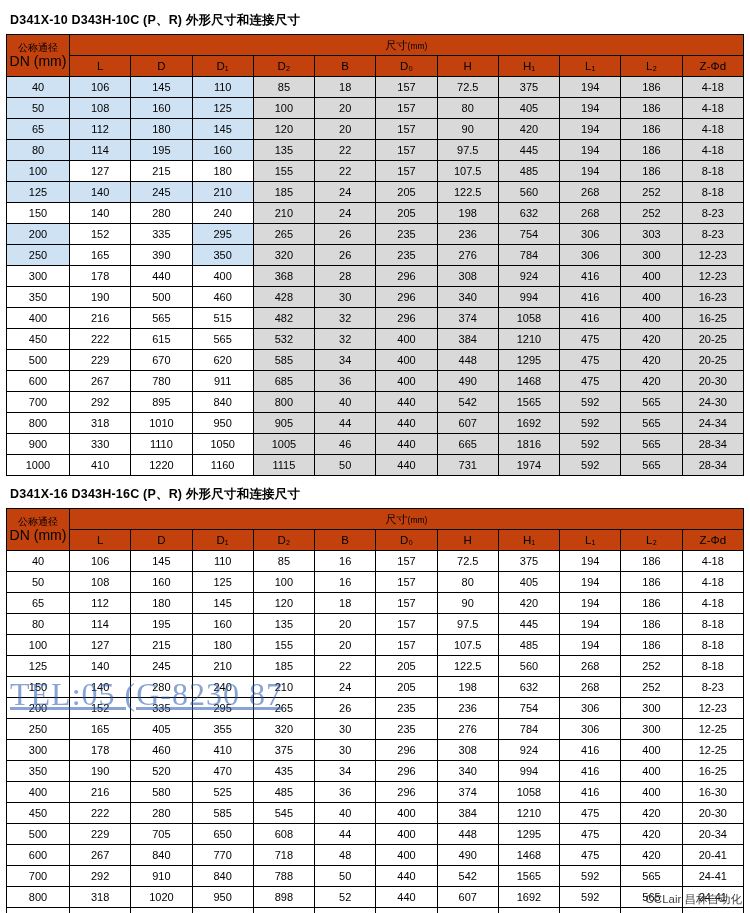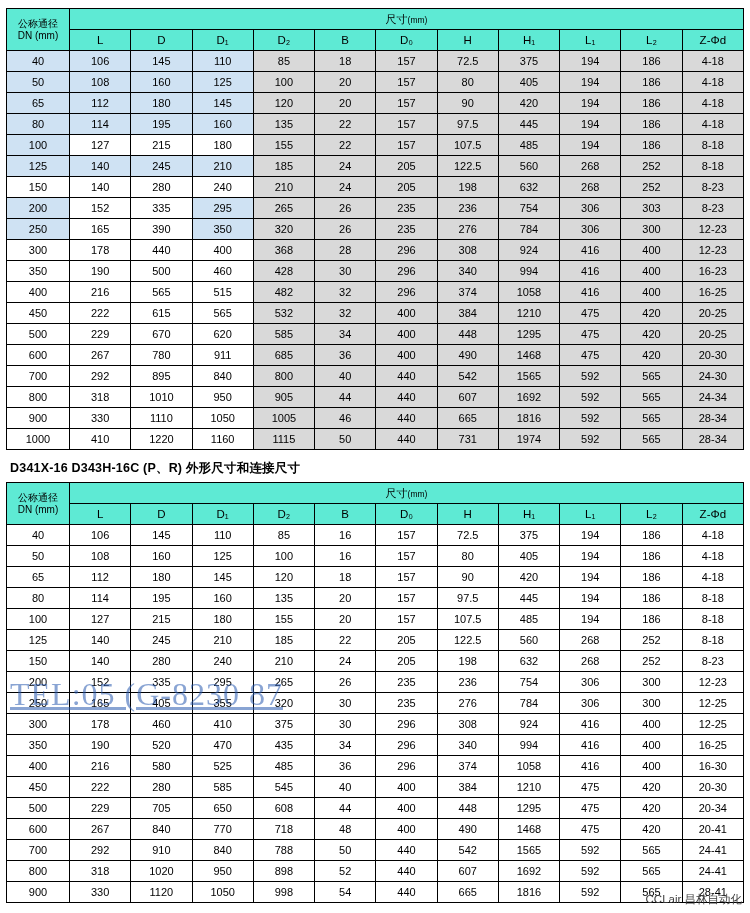--- a/index.html
+++ b/index.html
@@ -45,36 +45,36 @@
     font-weight: normal;
     white-space: nowrap;
   }
   .hdr-dn {
     width: 62px;
     font-size: 10px;
     line-height: 1.15;
     font-weight: bold;
   }
   .hdr-dn .sub {
-    font-size: 10px;
+    font-size: 14px;
   }
   .hdr-span {
     font-size: 11px;
     height: 18px;
     margin-top: 12px;
   }
   .hdr-span .unit {
     font-size: 8.5px;
     vertical-align: baseline;
   }
   .hdr-col {
     font-size: 11.5px;
     height: 22px;
   }
-  .sh { background: #5eead4; }
+  .sh { background: #c2410c; }
   .sh2 { background: #cfe2f3; }
   .gray { background: #d9d9d9; }
   .white { background: #ffffff; }
 
   .watermark {
     position: absolute;
     left: 0;
     top: 0;
     width: 750px;
     height: 913px;
@@ -101,20 +101,21 @@
     white-space: nowrap;
     text-align: right;
   }
 </style>
 </head>
 <body>
 
 <div class="page">
 
   <div class="section">
+    <div class="section-title">D341X-10  D343H-10C (P、R)  外形尺寸和连接尺寸</div>
     <table class="dim">
       <tbody>
           <tr>
         <td class="hdr-dn sh" rowspan="2">
           <div>公称通径</div>
           <div class="sub">DN (mm)</div>
         </td>
         <td class="hdr-span sh" colspan="11">
           <span>尺寸</span><span class="unit">(mm)</span>
         </td>

